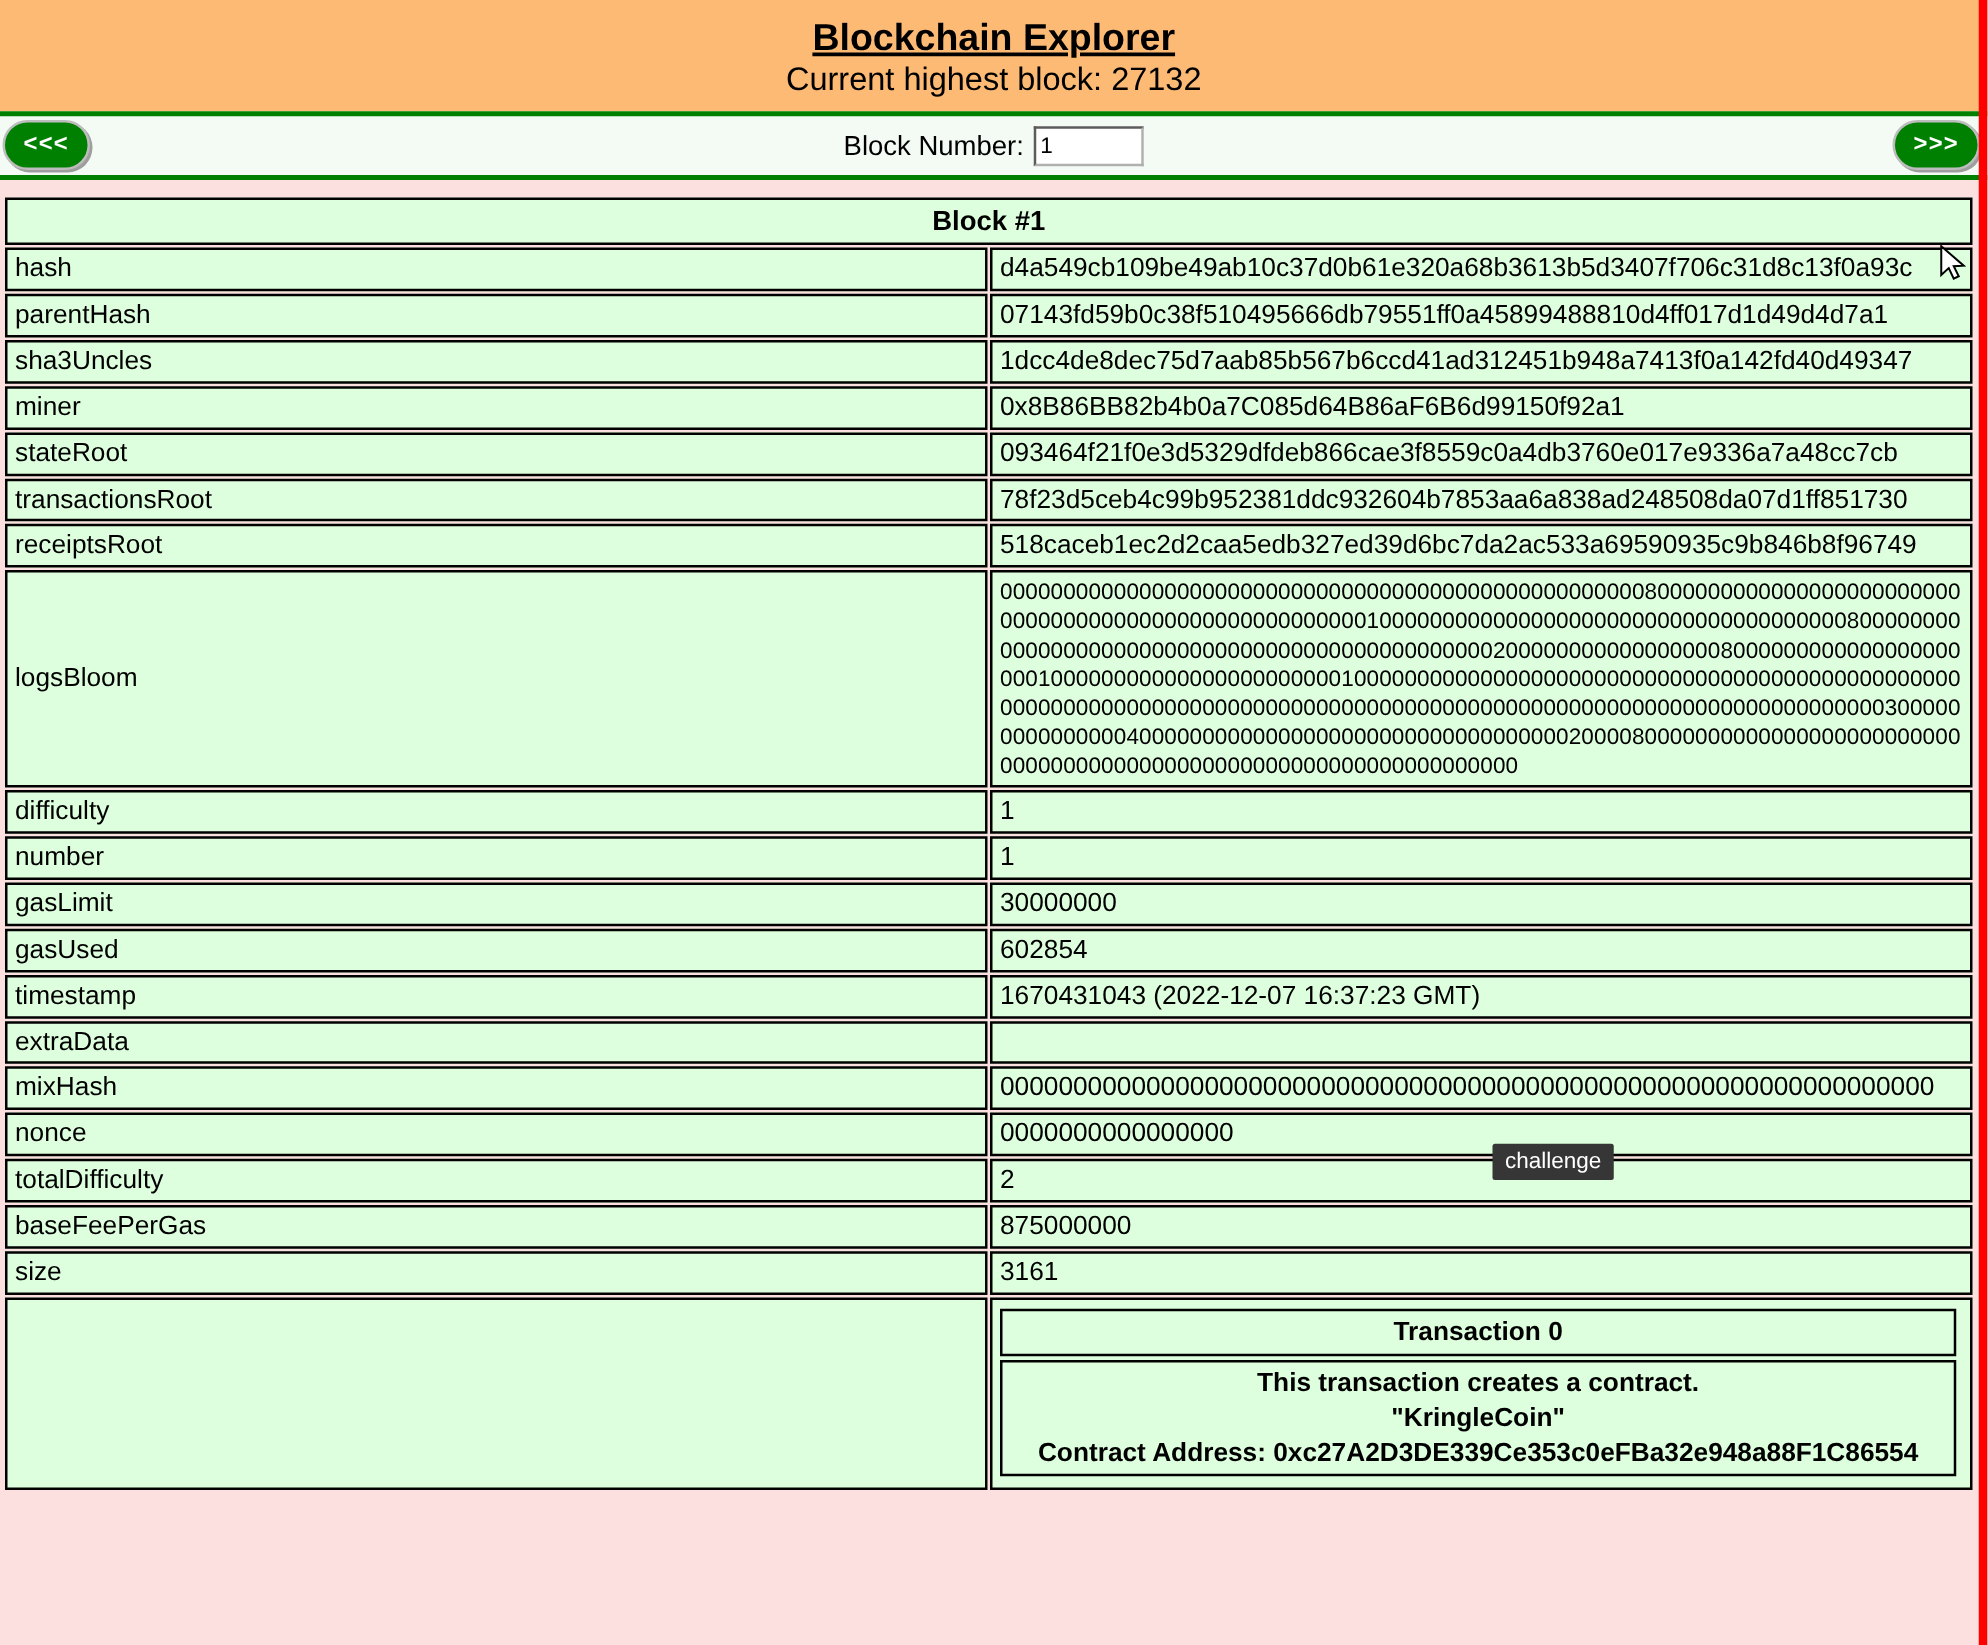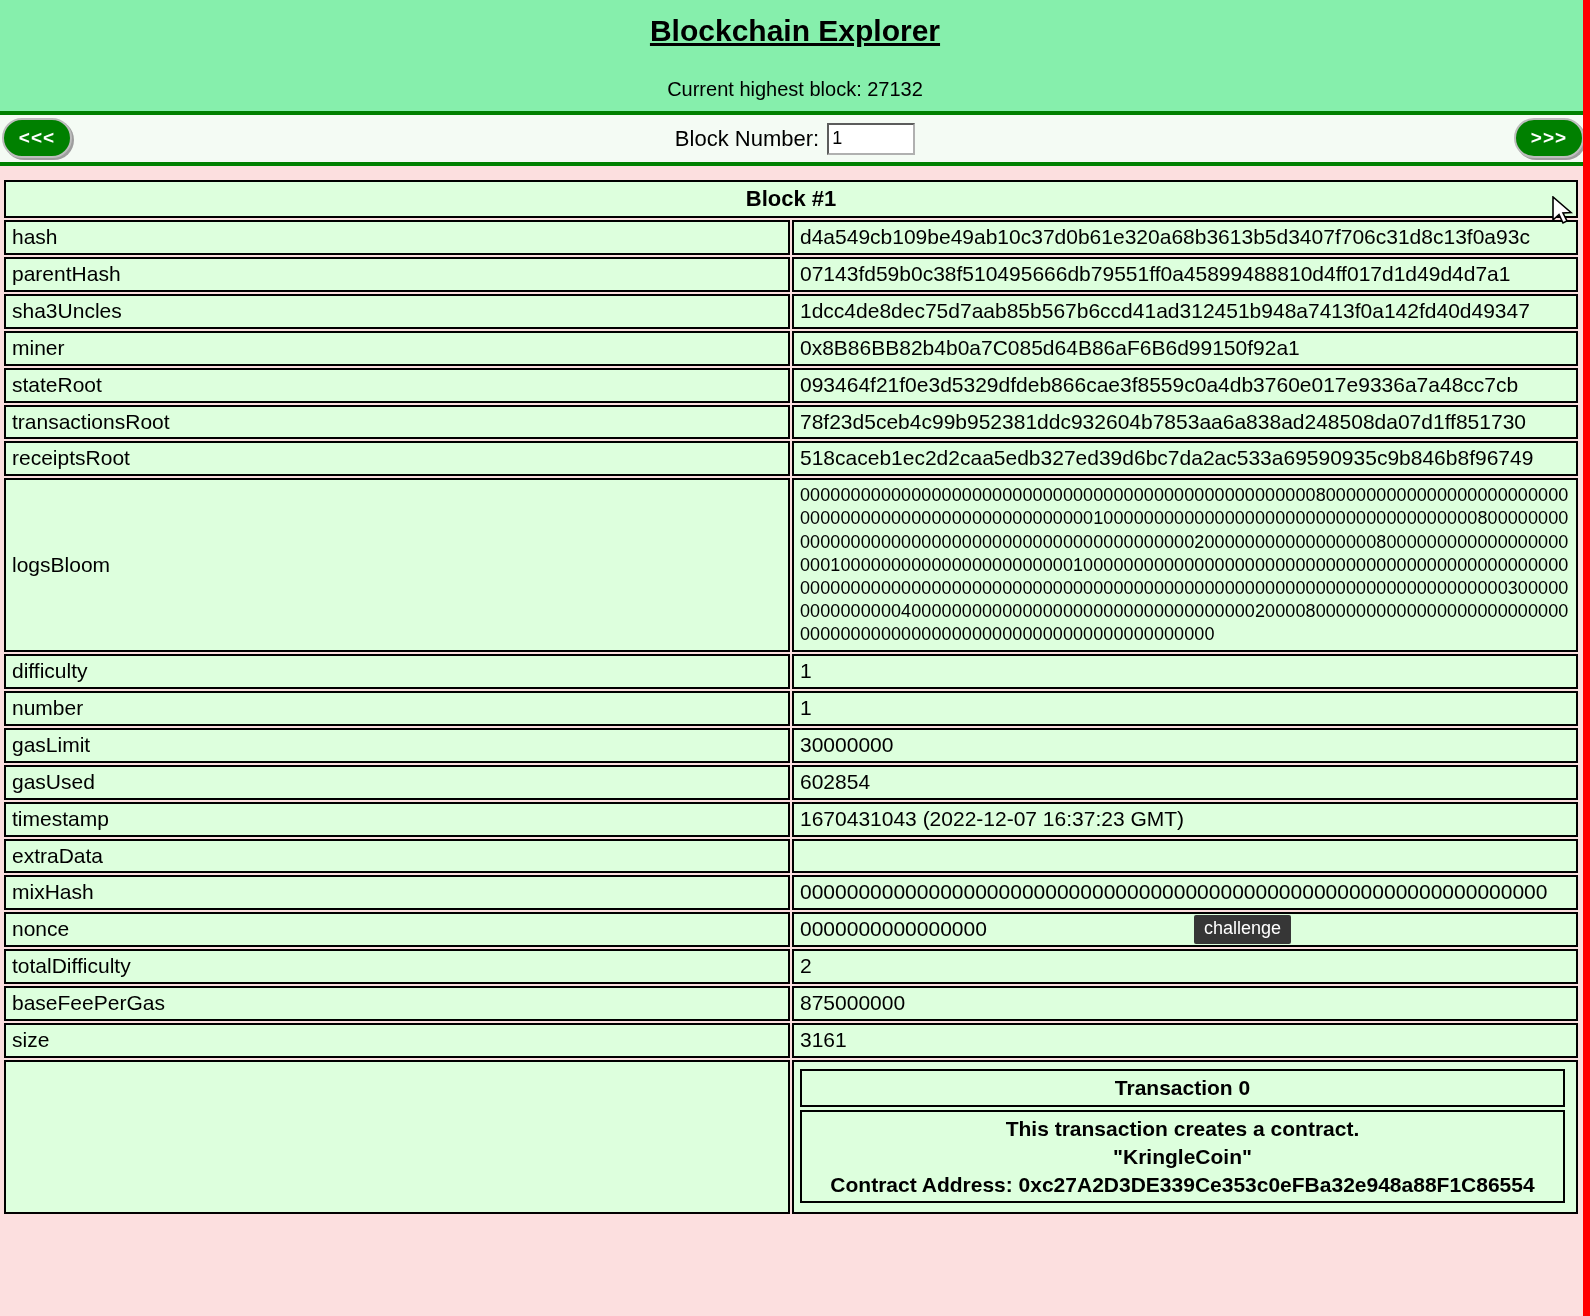--- a/index.html
+++ b/index.html
@@ -12,35 +12,34 @@
     background: #fcdfdf;
     font-family: "Liberation Sans", sans-serif;
     font-size: 21px;
     color: #000;
     overflow: hidden;
     position: relative;
   }
 
   
   .header {
-    background: #86efac;
+    background: #fdba74;
     text-align: center;
     padding-top: 14px;
     padding-bottom: 10px;
   }
   .header h1 {
     margin: 0;
     font-size: 30px;
     font-weight: bold;
     text-decoration: underline;
     letter-spacing: 0px;
   }
   .header .subtitle {
-    margin-top: 30px;
-    font-size: 20px;
+    font-size: 26px;
     font-weight: normal;
   }
 
   
   .navbar {
     position: relative;
     background: #f4fbf4;
     border-top: 4px solid #008000;
     border-bottom: 4px solid #008000;
     height: 47px;

